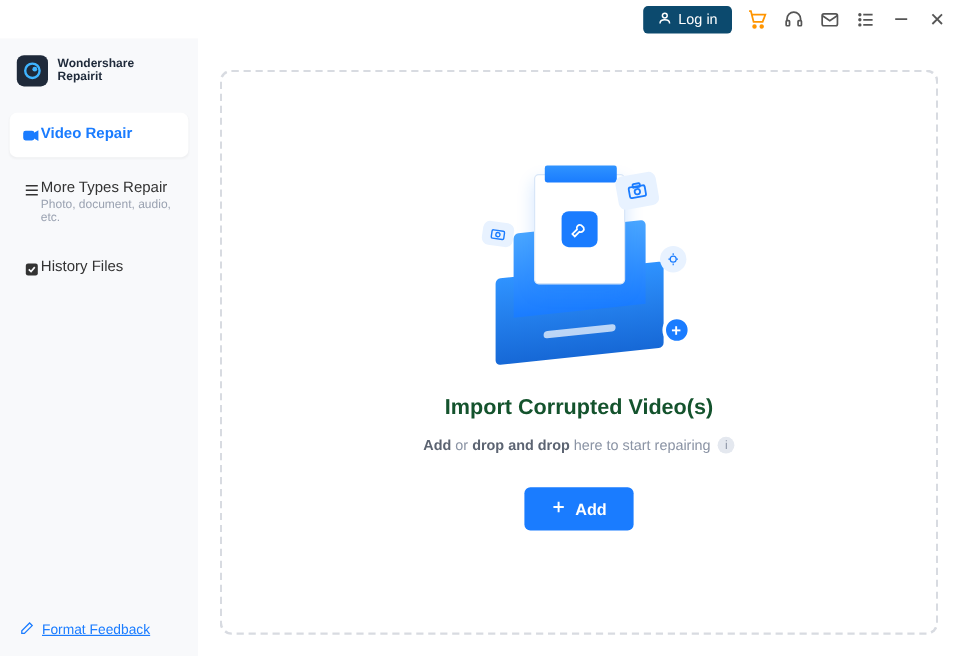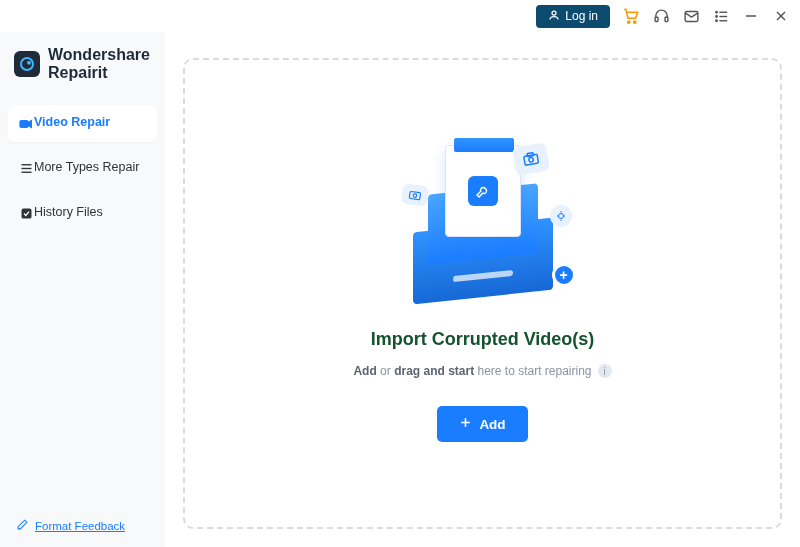--- a/index.html
+++ b/index.html
@@ -26,21 +26,21 @@
     .window-ctrl { width: 18px; display:flex; align-items:center; justify-content:center; cursor: pointer; color: #555; font-size: 13px; }
 
     
     .layout { display: flex; height: calc(100% - 32px); }
     .sidebar { width: 165px; background: #f8f9fb; display: flex; flex-direction: column; padding-top: 8px; }
     .brand { display: flex; align-items: center; padding: 6px 14px 18px 14px; gap: 8px; }
     .brand-logo {
       width: 26px; height: 26px; background: #1f2a3a; border-radius: 6px;
       display: flex; align-items: center; justify-content: center;
     }
-    .brand-text { font-weight: 700; font-size: 16px; color: #1f2a3a; line-height: 1.15; }
+    .brand-text { font-weight: 700; font-size: 10px; color: #1f2a3a; line-height: 1.15; }
 
     .nav-item {
       margin: 4px 8px; padding: 10px 10px; border-radius: 6px;
       display: flex; align-items: flex-start; gap: 0; cursor: pointer;
       font-size: 12.5px; color: #333;
     }
     .nav-item.active { background: #ffffff; color: #1a7cff; font-weight: 600; box-shadow: 0 1px 2px rgba(0,0,0,0.04); }
     .nav-icon { width: 16px; height: 16px; display:flex; align-items:center; justify-content:center; flex-shrink:0; margin-top:1px; }
     .nav-label {}
     .nav-sub { font-size: 10px; color: #9aa2b1; margin-top: 2px; }
@@ -195,20 +195,21 @@
     <div class="nav-item">
       <span class="nav-icon">
         <svg width="15" height="15" viewBox="0 0 24 24" fill="none" stroke="#333" stroke-width="2.2">
             <line x1="4" y1="6" x2="20" y2="6"></line>
             <line x1="4" y1="12" x2="20" y2="12"></line>
             <line x1="4" y1="18" x2="20" y2="18"></line>
           </svg>
       </span>
       <div class="nav-body">
         <span class="nav-label">More Types Repair</span>
+        <span class="nav-sub">Photo, document, audio, etc.</span>
       </div>
     </div>
 
     <div class="nav-item">
       <span class="nav-icon">
         <svg width="15" height="15" viewBox="0 0 24 24" fill="#333">
             <rect x="4" y="4" width="16" height="16" rx="3"></rect>
             <path d="M8 12l3 3 5-6" stroke="#f8f9fb" stroke-width="2.2" fill="none"></path>
           </svg>
       </span>
@@ -264,21 +265,21 @@
               <line x1="4" y1="12" x2="7" y2="12"></line>
               <line x1="17" y1="12" x2="20" y2="12"></line>
             </svg>
         </div>
         <div class="float plus">+</div>
       </div>
 
       <div class="hero-title">Import Corrupted Video(s)</div>
       <div class="hero-sub">
         <span>
-          <b>Add</b><span> or </span><b>drag and start</b><span> here to start repairing</span>
+          <b>Add</b><span> or </span><b>drop and drop</b><span> here to start repairing</span>
         </span>
         <span class="info-dot">i</span>
       </div>
 
       <button class="add-btn">
         <span>
           <svg width="13" height="13" viewBox="0 0 24 24" stroke="#fff" stroke-width="3">
               <line x1="12" y1="4" x2="12" y2="20"></line>
               <line x1="4" y1="12" x2="20" y2="12"></line>
             </svg>

